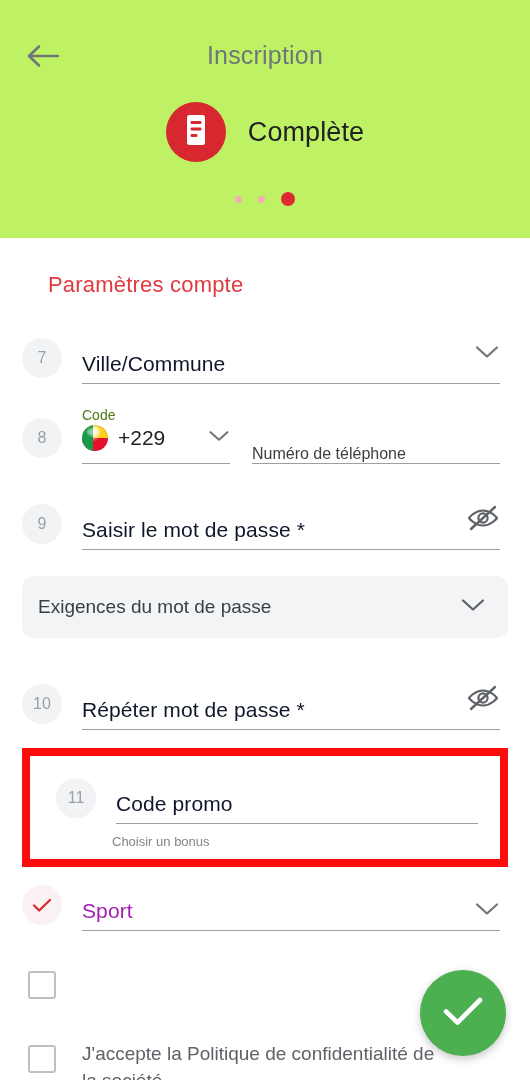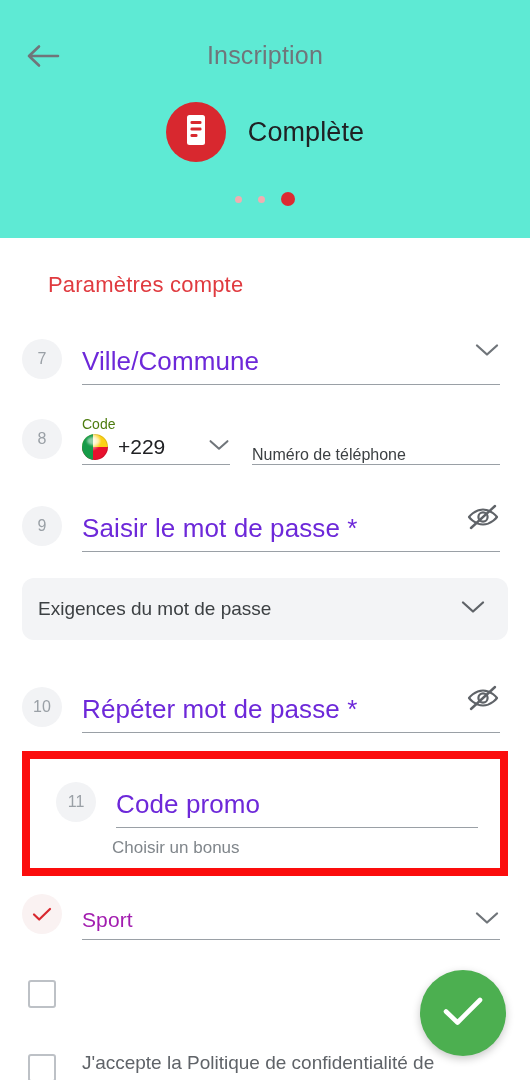--- a/index.html
+++ b/index.html
@@ -7,21 +7,21 @@
   body {
     font-family:"Liberation Sans", sans-serif;
     background:#ffffff;
     color:#3c4043;
     overflow:hidden;
     position:relative;
   }
 
   
   .header {
-    background:#5eead4;
+    background:#bef264;
     height:238px;
     position:relative;
   }
   .topbar {
     height:110px;
     display:flex;
     align-items:center;
     position:relative;
   }
   .back-btn {
@@ -105,22 +105,22 @@
   .field {
     flex:1 1 auto;
     margin-left:20px;
     border-bottom:1.5px solid #9aa0a6;
     display:flex;
     align-items:center;
     justify-content:space-between;
     padding-bottom:7px;
   }
   .field .ph {
-    font-size:26px;
-    color:#6d28d9;
+    font-size:21px;
+    color:#0f172a;
     letter-spacing:.1px;
     margin-top:20px;
   }
   .field .val {
     font-size:21px;
     color:#a21caf;
     letter-spacing:.1px;
   }
   .chev { flex:0 0 auto; display:block; }
   .eye { flex:0 0 auto; display:block; }
@@ -130,21 +130,21 @@
   .code-label {
     font-size:14px;
     color:#4d7c0f;
     margin-bottom:2px;
   }
   .phone-inputs { display:flex; align-items:flex-end; gap:22px; }
   .cc-field {
     width:148px;
     border-bottom:1.5px solid #9aa0a6;
     display:flex; align-items:center; gap:10px;
-    padding-bottom:4px;
+    padding-bottom:12px;
   }
   .flag {
     width:26px; height:26px; border-radius:50%;
     flex:0 0 auto;
     background:
       radial-gradient(circle at 32% 26%, rgba(255,255,255,.75) 0 16%, rgba(255,255,255,0) 42%),
       linear-gradient(to bottom, #fcd116 0 50%, #e8112d 50% 100%);
     position:relative;
     overflow:hidden;
     box-shadow:0 0 0 1px rgba(0,0,0,.12) inset;
@@ -186,21 +186,21 @@
   
   .promo-wrap {
     margin:18px 22px 0 22px;
     border:8px solid #fb0d0d;
     background:#ffffff;
     padding:10px 8px 10px 0;
     position:relative;
   }
   .promo-wrap .field-row { padding-left:4px; padding-right:14px; }
   .promo-sub {
-    font-size:17px;
+    font-size:13px;
     color:#80868b;
     padding:10px 0 0 82px;
   }
 
   
   .check-row {
     display:flex;
     align-items:flex-start;
     padding:0 26px 0 28px;
     margin-top:36px;

